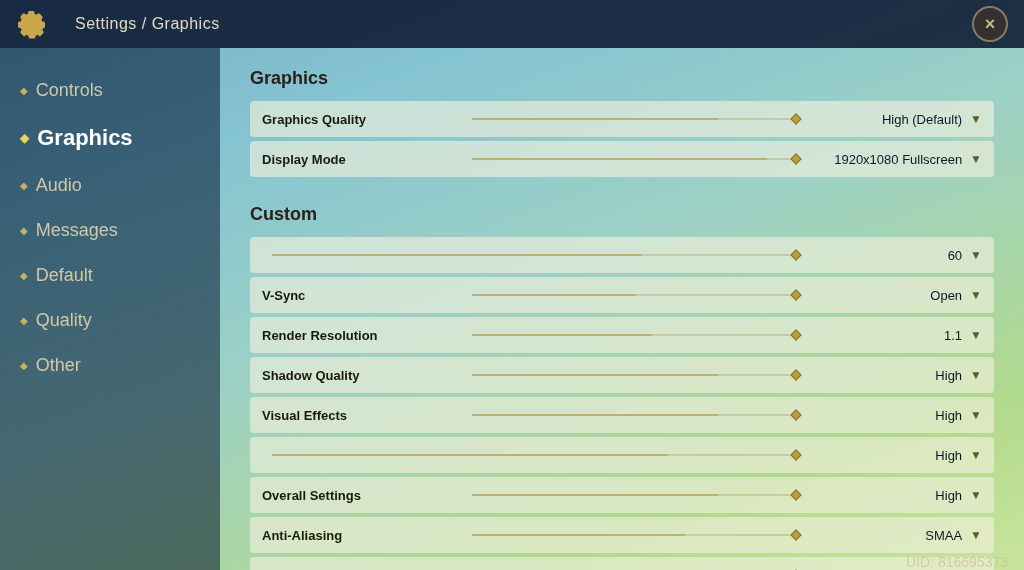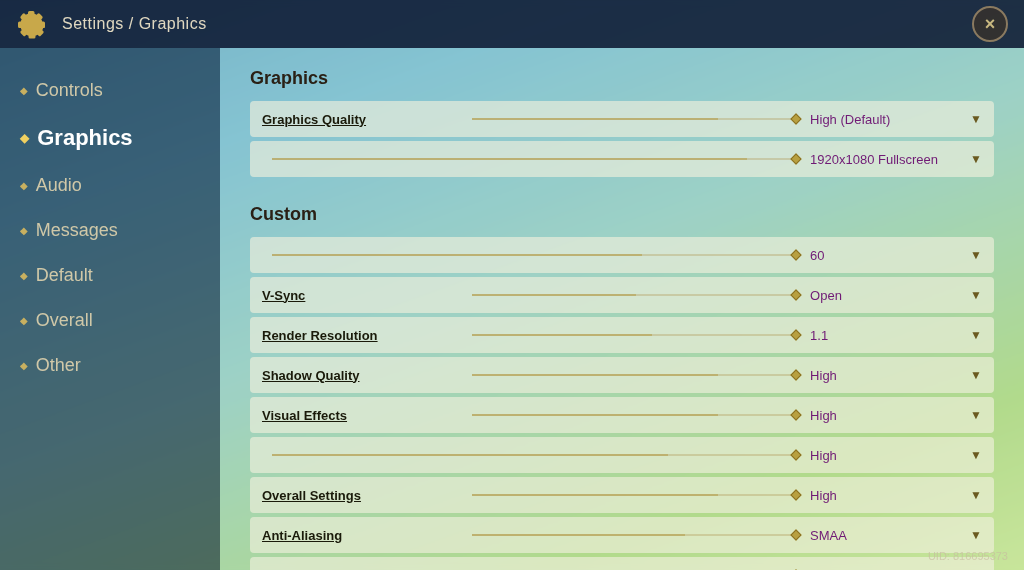--- a/index.html
+++ b/index.html
@@ -36,21 +36,21 @@
       align-items: center;
       justify-content: space-between;
       background: rgba(15, 25, 50, 0.88);
       height: 48px;
       padding: 0 16px;
     }
 
     .title-left {
       display: flex;
       align-items: center;
-      gap: 14px;
+      gap: 27px;
     }
 
     .gear-icon {
       width: 32px;
       height: 32px;
       color: #c8a84a;
     }
 
     .title-text {
       color: #e0d8c0;
@@ -137,21 +137,20 @@
       margin-bottom: 4px;
       height: 36px;
       padding: 0 12px;
     }
 
     .setting-label {
       flex: 0 0 200px;
       color: #1a1a0a;
       font-size: 13px;
       font-weight: 600;
-      text-decoration: underline;
     }
 
     .setting-slider {
       flex: 1;
       height: 2px;
       background: rgba(180, 160, 100, 0.4);
       position: relative;
       margin: 0 10px;
     }
 
@@ -169,37 +168,38 @@
       top: 50%;
       transform: translateY(-50%) rotate(45deg);
       width: 8px;
       height: 8px;
       background: #b8a040;
       border: 1px solid #8a7020;
     }
 
     .setting-value {
       flex: 0 0 160px;
-      color: #701a75;
+      text-align: right;
+      color: #0f172a;
       font-size: 13px;
       padding-right: 8px;
     }
 
     .setting-arrow {
       color: #6a5a20;
       font-size: 12px;
       cursor: pointer;
     }
 
     .uid-text {
       position: absolute;
-      bottom: 8px;
+      bottom: 0;
       right: 16px;
       color: rgba(200, 190, 160, 0.7);
-      font-size: 11px;
+      font-size: 14px;
     }
   </style>
 </head>
 <body>
 
 <div class="bg-blur"></div>
 
 <div class="settings-window">
 
   <div class="title-bar">
@@ -233,21 +233,21 @@
       <div class="sidebar-item">
         <span class="sidebar-bullet">◆</span>
         <span>Messages</span>
       </div>
       <div class="sidebar-item">
         <span class="sidebar-bullet">◆</span>
         <span>Default</span>
       </div>
       <div class="sidebar-item">
         <span class="sidebar-bullet">◆</span>
-        <span>Overall</span>
+        <span>Quality</span>
       </div>
       <div class="sidebar-item">
         <span class="sidebar-bullet">◆</span>
         <span>Other</span>
       </div>
     </div>
 
     <div class="right-panel">
       <div class="section-title">Graphics</div>
 
@@ -255,20 +255,21 @@
         <span class="setting-label">Graphics Quality</span>
         <div class="setting-slider">
           <div class="setting-slider-fill" style="width:75%"></div>
           <div class="slider-diamond"></div>
         </div>
         <span class="setting-value">High (Default)</span>
         <span class="setting-arrow">▼</span>
       </div>
 
       <div class="setting-row">
+        <span class="setting-label">Display Mode</span>
         <div class="setting-slider">
           <div class="setting-slider-fill" style="width:90%"></div>
           <div class="slider-diamond"></div>
         </div>
         <span class="setting-value">1920x1080 Fullscreen</span>
         <span class="setting-arrow">▼</span>
       </div>
 
       <div class="section-title" style="margin-top:27px;">Custom</div>
 

